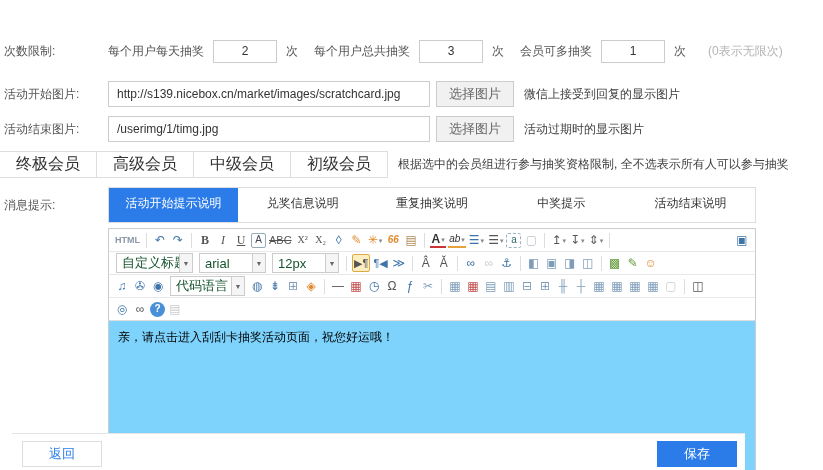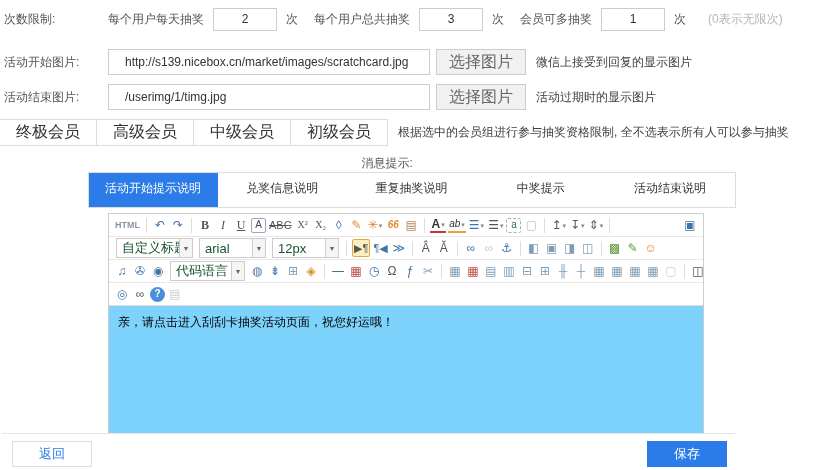--- a/index.html
+++ b/index.html
@@ -1,36 +1,36 @@
 <!DOCTYPE html>
 <html><head>
 <meta charset="utf-8">
 <style>
   * { box-sizing: border-box; margin: 0; padding: 0; }
   html,body { width:823px; height:470px; overflow:hidden; background:#fff;
     font-family:"Liberation Sans","DejaVu Sans",sans-serif; font-size:12px; color:#555; }
   .form { padding-top:6px; }
   .row { display:flex; align-items:center; min-height:26px; margin-bottom:9px; }
-  .row.first { margin-bottom:17px; }
+  .row.first { margin-bottom:17px;margin-top:32px; }
   .label { width:108px; padding-left:4px; flex-shrink:0; color:#555; }
   .num-input { width:64px; height:23px; border:1px solid #ccc; text-align:center;
     margin:0 9px; font-size:12px; color:#333; font-family:inherit; }
   .unit { margin-right:16px; color:#555; }
   .paren-hint { color:#b5b5b5; margin-left:6px; }
-  .text-input { width:322px; height:26px; border:1px solid #ccc; padding:0 16px;
+  .text-input { width:322px; height:26px; border:1px solid #ccc; padding:0 8px;
     font-size:12px; color:#333; font-family:inherit; }
   .pick-btn { height:26px; padding:0 12px; background:#f1f1f1; border:1px solid #ccc;
-    color:#666; margin-left:6px; font-size:16px; font-family:inherit; cursor:pointer; }
+    color:#666; margin-left:6px; font-size:13px; font-family:inherit; cursor:pointer; }
   .gray-hint { color:#404040; margin-left:10px; }
   .group-btn { height:27px; padding:0 16px; background:#fff; border:1px solid #ddd;
     color:#333; margin-left:-1px; font-size:16px; font-family:inherit; cursor:pointer; }
   .tabs { display:flex; width:648px; border:1px solid #ddd; height:36px; }
   .tab { flex:1; line-height:30px; text-align:center; color:#333; background:#fff; cursor:pointer; }
   .tab.active { background:#2b7ce9; color:#fff; }
-  .editor { width:596px; margin-left:108px; margin-top:5px; border:1px solid #ccc; }
+  .editor { width:648px; margin-left:108px; margin-top:5px; border:1px solid #ccc; }
   .toolbar { display:flex; align-items:center; padding:1px 4px; height:23px;
     border-bottom:1px solid #e8e8e8; white-space:nowrap; overflow:hidden; }
   .toolbar.last { border-bottom:1px solid #ddd; }
   .tb-icons { display:contents; }
   .tb-btn { display:inline-flex; align-items:center; justify-content:center;
     min-width:16px; height:18px; padding:0 1px; margin:0 1px; font-size:12px;
     color:#555; cursor:pointer; border-radius:2px; line-height:1; }
   .tb-sep { width:1px; height:15px; background:#ddd; margin:0 4px; flex-shrink:0; }
   .dd { font-size:7px; color:#888; margin-left:1px; }
   .tb-select { display:inline-flex; align-items:center; border:1px solid #ccc;
@@ -50,21 +50,21 @@
   .dashbox{border:1px dashed #9ab0c4;font-size:10px;color:#366;height:15px;min-width:15px;}
   .colorA{font-weight:bold;color:#333;border-bottom:2px solid #cc3333;height:15px;border-radius:0;}
   .hlab{font-style:italic;color:#333;border-bottom:2px solid #e6a23c;height:15px;border-radius:0;font-size:10px;}
   .blue{color:#3f74a8}.steel{color:#7f9db9}.orange{color:#e08a2e}.green{color:#5d9732}
   .red{color:#c0504d}.redx{color:#c0504d}.dark{color:#555}.dis{color:#ccc}
   .brown{color:#b08b57}.gray2{color:#b9c2cc}
   .hl{background:#fdeec1;border:1px solid #ddaa44;}
   .help{background:#4a90d9;color:#fff;border-radius:50%;width:15px;height:15px;min-width:15px;font-size:10px;font-weight:bold;}
   .right{margin-left:auto;}
   .content { height:149px; padding:8px 9px; color:#000; font-size:12px; background:#7dd3fc; cursor:text; }
-  .footer { position:absolute; left:2px; bottom:0; width:733px; height:37px;
+  .footer { position:absolute; left:12px; bottom:0; width:733px; height:37px;
     border-top:1px solid #e5e5e5; background:#fff; }
   .back-btn { position:absolute; left:10px; top:7px; width:80px; height:26px;
     background:#fff; border:1px solid #ddd; color:#2b7ce9; font-size:13px;
     font-family:inherit; cursor:pointer; }
   .save-btn { position:absolute; right:8px; top:7px; width:80px; height:26px;
     background:#2b7ce9; border:1px solid #2b7ce9; color:#fff; font-size:13px;
     font-family:inherit; cursor:pointer; }
 </style>
 </head>
 <body>
@@ -99,21 +99,21 @@
     <span class="gray-hint">活动过期时的显示图片</span>
   </div>
 
   <div class="row">
     <span class="tb-icons">
       
     <button class="group-btn">终极会员</button><button class="group-btn">高级会员</button><button class="group-btn">中级会员</button><button class="group-btn">初级会员</button></span>
     <span class="gray-hint">根据选中的会员组进行参与抽奖资格限制, 全不选表示所有人可以参与抽奖</span>
   </div>
 
-  <div class="row" style="margin-bottom:0;flex-direction:column;">
+  <div class="row" style="margin-bottom:0;">
     <span class="label">消息提示:</span>
     <div class="tabs">
 
     <div class="tab active">活动开始提示说明</div>
         <div class="tab">兑奖信息说明</div>
         <div class="tab">重复抽奖说明</div>
         <div class="tab">中奖提示</div>
         <div class="tab">活动结束说明</div>
       </div>
   </div>

